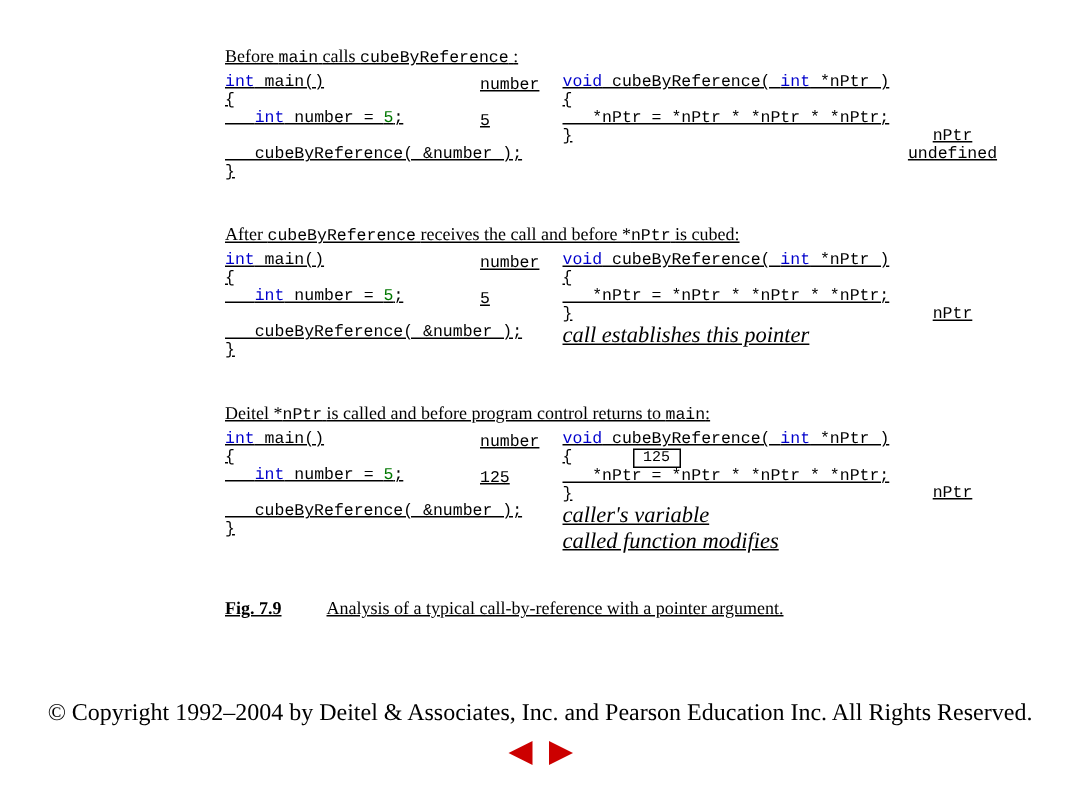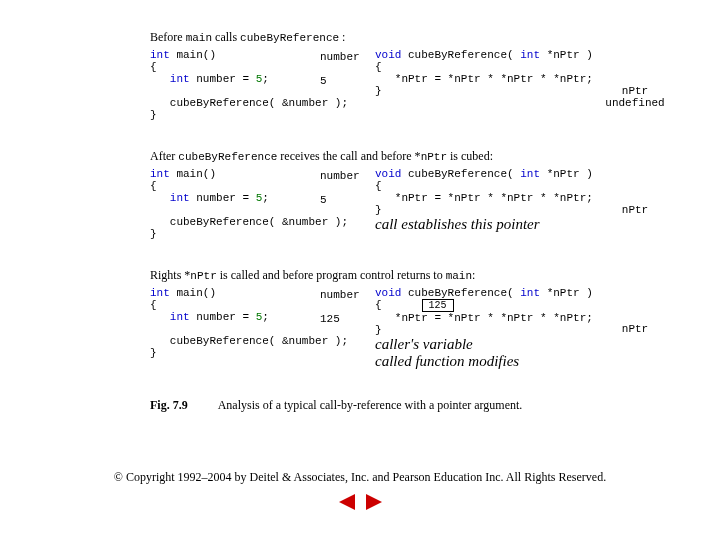--- a/index.html
+++ b/index.html
@@ -9,20 +9,21 @@
     height: 540px;
     font-family: "Times New Roman", serif;
     font-size: 12px;
     background: #fff;
     color: #000;
     position: relative;
   }
   .page {
     padding: 30px 50px 0 150px;
     position: relative;
+    text-decoration: underline;
   }
   .stage {
     margin-bottom: 28px;
   }
   .stage-header {
     margin-bottom: 4px;
   }
   .code {
     font-family: "Courier New", monospace;
     font-size: 11px;
@@ -45,21 +46,21 @@
   .fig-caption {
     margin-top: 28px;
     font-size: 12px;
   }
   .fig-caption b { font-weight: bold; margin-right: 30px;}
   .copyright {
     position: absolute;
     bottom: 55px;
     width: 720px;
     text-align: center;
-    font-size: 12px;
+    font-size: 16px;
   }
   .nav {
     position: absolute;
     bottom: 25px;
     width: 720px;
     text-align: center;
   }
   .nav svg { margin: 0 2px; }
   .box125 {
     display:inline-block;
@@ -131,21 +132,21 @@
       </div>
       <div class="col-ptr code">
 
 
 <span>nPtr</span></div>
     </div>
   </div>
 
   <div class="stage">
     <div class="stage-header">
-      <span>Rights *</span><span class="code">nPtr</span>
+      <span>Deitel *</span><span class="code">nPtr</span>
       <span> is called and before program control returns to </span>
       <span class="code">main</span><span>:</span>
     </div>
     <div class="row">
       <div class="col-left code"><span class="kw">int</span><span> main()</span>
 <span>{</span>
 <span>   </span><span class="kw">int</span><span> number = </span><span class="num">5</span><span>;</span>
 
 <span>   cubeByReference( &amp;number );</span>
 <span>}</span></div>

